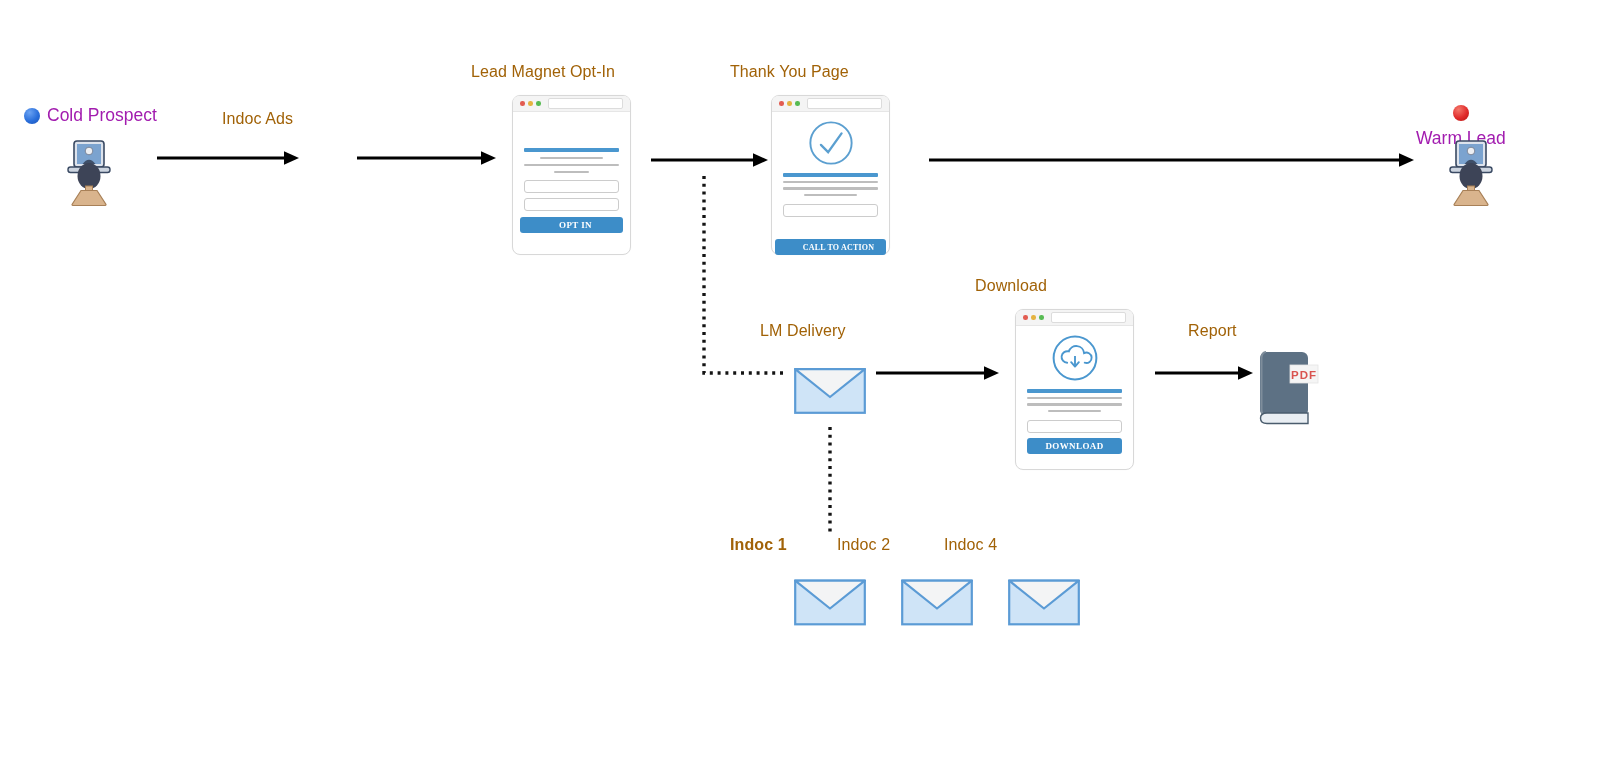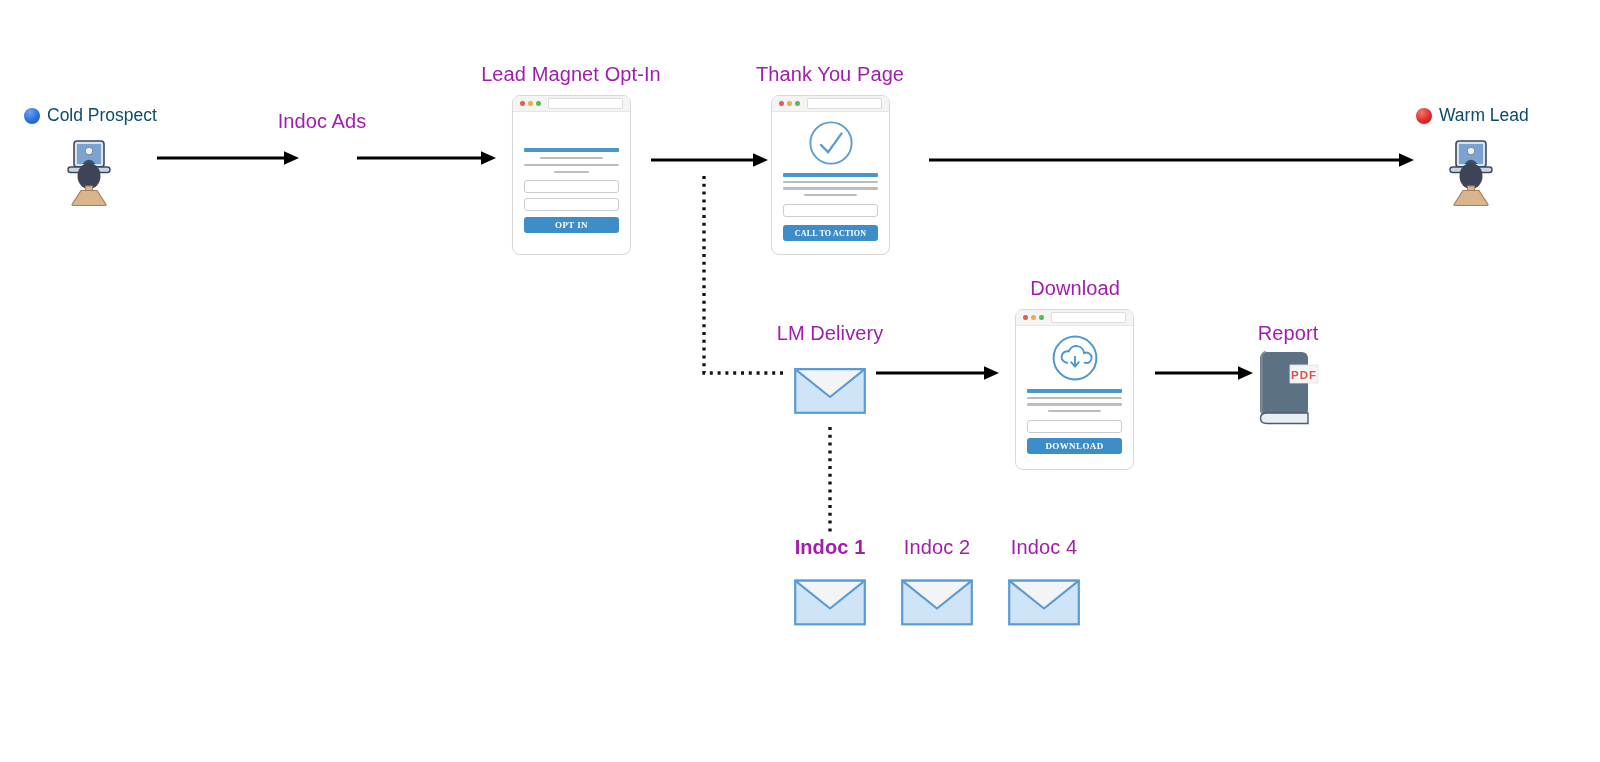--- a/index.html
+++ b/index.html
@@ -3,23 +3,23 @@
 <meta charset="utf-8">
 <style>
   html,body{margin:0;padding:0;background:#fff;}
   .canvas{position:relative;width:1600px;height:762px;background:#ffffff;overflow:hidden;
           font-family:"Liberation Sans",sans-serif;}
   .connectors{position:absolute;left:0;top:0;z-index:1;}
   .connectors line,.connectors polyline{stroke:#000;stroke-width:3.2px;fill:none;}
   .connectors polygon{fill:#000;stroke:none;}
   .connectors .dotted{stroke:#141414;stroke-width:3.4px;stroke-dasharray:3 4.8;fill:none;}
   .node,.nlabel{position:absolute;z-index:2;}
-  .nlabel{width:200px;text-align:center;font-size:20px;color:#a21caf;letter-spacing:0.1px;}
+  .nlabel{width:200px;font-size:16px;color:#a16207;letter-spacing:0.1px;}
   .legend{position:absolute;z-index:2;display:flex;align-items:center;gap:7px;
-          font-size:17.5px;color:#0c4a6e;}
+          font-size:17.5px;color:#a21caf;}
   .dotball{width:16px;height:16px;border-radius:50%;flex:0 0 auto;}
   .dot-cold{background:radial-gradient(circle at 35% 28%,#6aa2f2 0%,#2a6fdb 55%,#1a53b8 100%);}
   .dot-warm{background:radial-gradient(circle at 35% 28%,#f4776a 0%,#e02b2b 55%,#b31410 100%);}
   
   .win{position:absolute;z-index:2;width:119px;background:#fff;border:1.5px solid #d8d8d8;
        border-radius:8px;box-sizing:border-box;box-shadow:0 0 0 0.5px rgba(0,0,0,0.02);}
   .bar{height:16px;background:#f4f4f4;border-bottom:1px solid #e6e6e6;border-radius:6px 6px 0 0;
        display:flex;align-items:center;padding:0 7px;gap:3.5px;box-sizing:border-box;}
   .tdot{width:4.5px;height:4.5px;border-radius:50%;flex:0 0 auto;}
   .tdot.r{background:#e25c51;} .tdot.y{background:#e5b340;} .tdot.g{background:#57bb52;}
@@ -96,21 +96,21 @@
       <span class="tdot g"></span>
       <span class="addr"></span>
     </div>
     <div class="content">
       <div class="hl blue" style="margin-top:36px;"></div>
       <div class="hl gray" style="margin-top:5px;width:66%;"></div>
       <div class="hl gray" style="margin-top:4.5px;"></div>
       <div class="hl gray" style="margin-top:4.5px;width:36%;"></div>
       <div class="inputbox" style="margin-top:7px;"></div>
       <div class="inputbox" style="margin-top:5px;"></div>
-      <div class="btn" style="margin-top:6px;">OPT IN</div>
+      <div class="btn" style="margin-top:6px;padding-left:8px;">OPT IN</div>
     </div>
   </div>
 
   <div class="nlabel" style="left:730px;top:63px;">Thank You Page</div>
   <div class="win" style="left:771px;top:95px;height:160px;">
     <div class="bar">
       <span class="tdot r"></span>
       <span class="tdot y"></span>
       <span class="tdot g"></span>
       <span class="addr"></span>
@@ -118,42 +118,42 @@
     <div class="content">
       <svg width="48" height="48" viewBox="0 0 50 50" style="margin-top:7px;">
         <circle cx="25" cy="25" r="21.5" fill="none" stroke="#5b9fd0" stroke-width="2"></circle>
         <path d="M14.5,27 L22,34.5 L36,15" fill="none" stroke="#5b9fd0" stroke-width="2.4" stroke-linecap="round"></path>
       </svg>
       <div class="hl blue" style="margin-top:6px;"></div>
       <div class="hl gray" style="margin-top:4px;"></div>
       <div class="hl gray" style="margin-top:4px;"></div>
       <div class="hl gray" style="margin-top:4px;width:56%;"></div>
       <div class="inputbox" style="margin-top:8px;"></div>
-      <div class="btn small" style="margin-top:8px;">CALL TO ACTION</div>
-    </div>
-  </div>
-
-  <div class="legend" style="left:1416px;top:105px;">
+      <div class="btn small" style="margin-top:22px;padding-left:16px;">CALL TO ACTION</div>
+    </div>
+  </div>
+
+  <div class="legend" style="left:1416px;top:105px;flex-direction:column;">
     <span class="dotball dot-warm"></span>
     <span>Warm Lead</span>
   </div>
   <div class="node" style="left:1444px;top:140px;">
     <svg width="54" height="66" viewBox="0 0 54 66">
       <rect x="12" y="1" width="30" height="26" rx="3" fill="#dde3ec" stroke="#3a4a63" stroke-width="1.6"></rect>
       <rect x="15" y="4" width="24" height="20" fill="#7ba3cf"></rect>
       <circle cx="27" cy="11" r="3.8" fill="#eceff3" stroke="#6b7486" stroke-width="0.8"></circle>
       <path d="M20.5,24 Q27,15.5 33.5,24 Z" fill="#3f4f68"></path>
       <rect x="6" y="27" width="42" height="5.5" rx="2.5" fill="#ccd4df" stroke="#3a4a63" stroke-width="1.4"></rect>
       <ellipse cx="27" cy="36" rx="11.5" ry="13" fill="#3d4457"></ellipse>
       <rect x="23.5" y="46" width="7" height="7" fill="#d9b48d" stroke="#a88057" stroke-width="1"></rect>
       <path d="M10,64.5 L19,50.5 L35,50.5 L44,64.5 Q44,65.5 42.5,65.5 L11.5,65.5 Q10,65.5 10,64.5 Z" fill="#d9b48d" stroke="#a88057" stroke-width="1.2"></path>
     </svg>
   </div>
 
-  <div class="nlabel" style="left:730px;top:322px;">LM Delivery</div>
+  <div class="nlabel" style="left:760px;top:322px;">LM Delivery</div>
   <div class="node" style="left:794px;top:368px;">
     <svg width="72" height="46" viewBox="0 0 72 46">
       <rect x="1.2" y="1.2" width="69.6" height="43.6" fill="#cfe4f7" stroke="#5b9bd5" stroke-width="2.2"></rect>
       <polygon points="1.2,1.2 36,29 70.8,1.2" fill="#f3f4f5" stroke="#5b9bd5" stroke-width="2.2" stroke-linejoin="round"></polygon>
     </svg>
   </div>
 
   <div class="nlabel" style="left:975px;top:277px;">Download</div>
   <div class="win" style="left:1015px;top:309px;height:161px;">
     <div class="bar">

